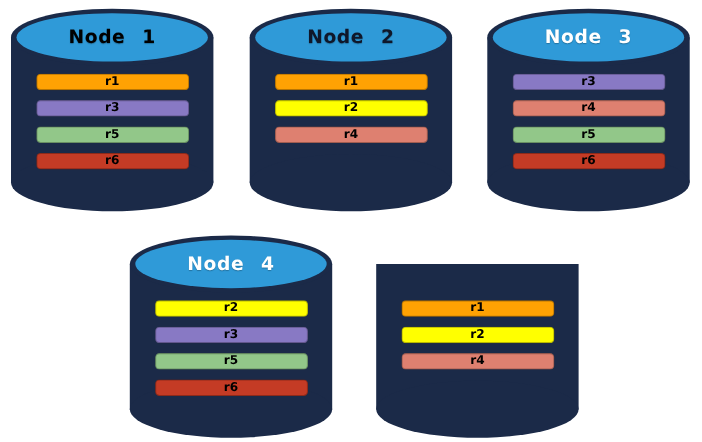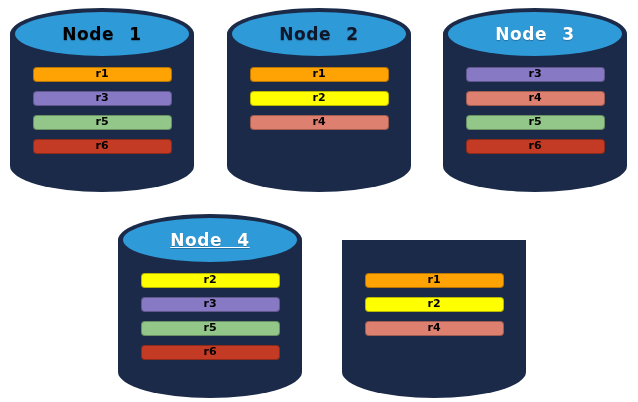--- a/index.html
+++ b/index.html
@@ -160,21 +160,21 @@
         <div class="bar" style="background: rgb(196, 59, 37);">
           <span style="color: rgb(0, 0, 0);">r6</span>
         </div>
       </div>
     </div>
     <div class="node pos-3">
       <div class="cyl-body"></div>
       <div class="cap-bottom"></div>
       <div class="cap-top">
         <div class="cap-face">
-          <span class="node-label" style="color: rgb(255, 255, 255); text-decoration: underline;">Node 4</span>
+          <span class="node-label" style="color: rgb(255, 255, 255);">Node 4</span>
         </div>
       </div>
       <div class="bars">
         <div class="bar" style="background: rgb(255, 255, 0);">
           <span style="color: rgb(0, 0, 0);">r2</span>
         </div>
         <div class="bar" style="background: rgb(136, 121, 196);">
           <span style="color: rgb(0, 0, 0);">r3</span>
         </div>
         <div class="bar" style="background: rgb(146, 199, 137);">

